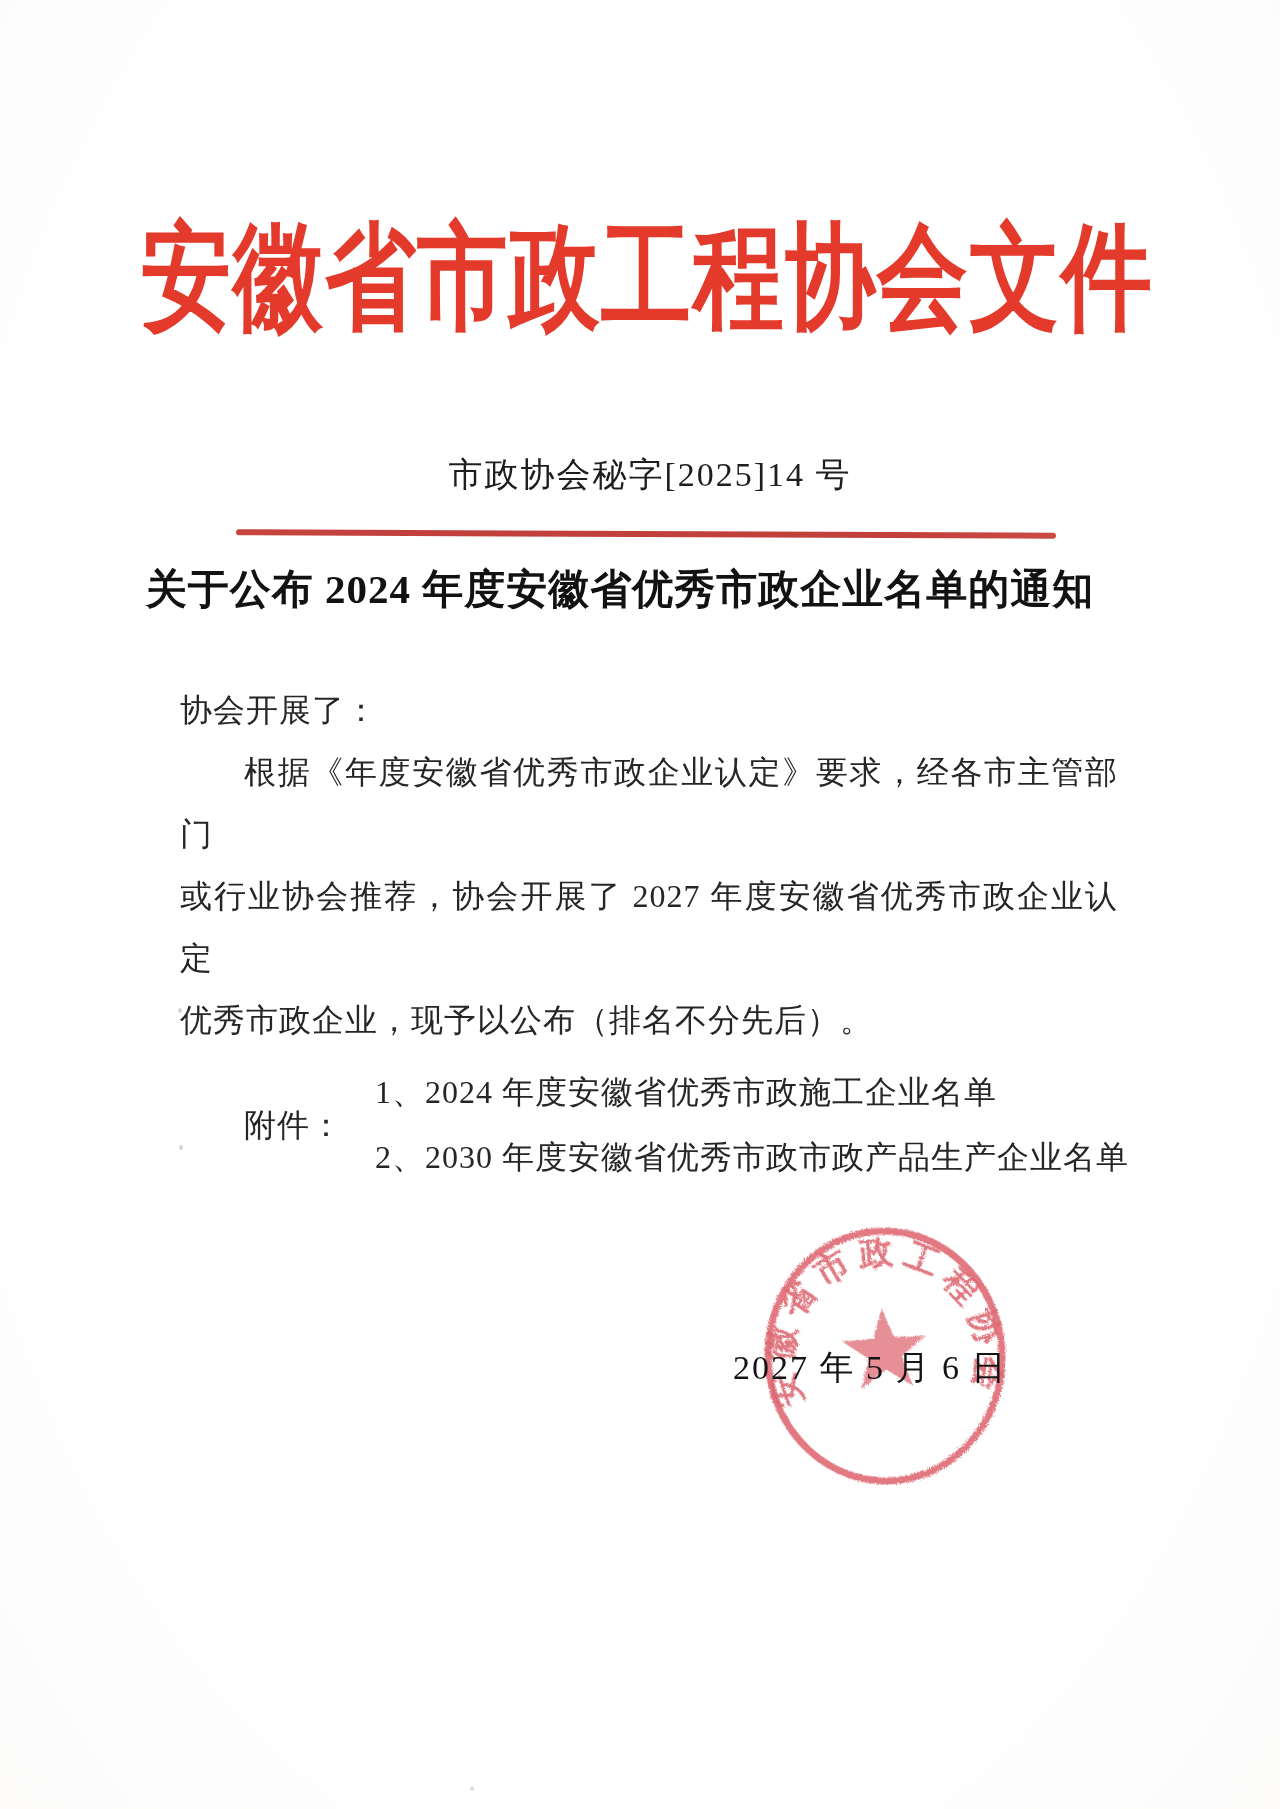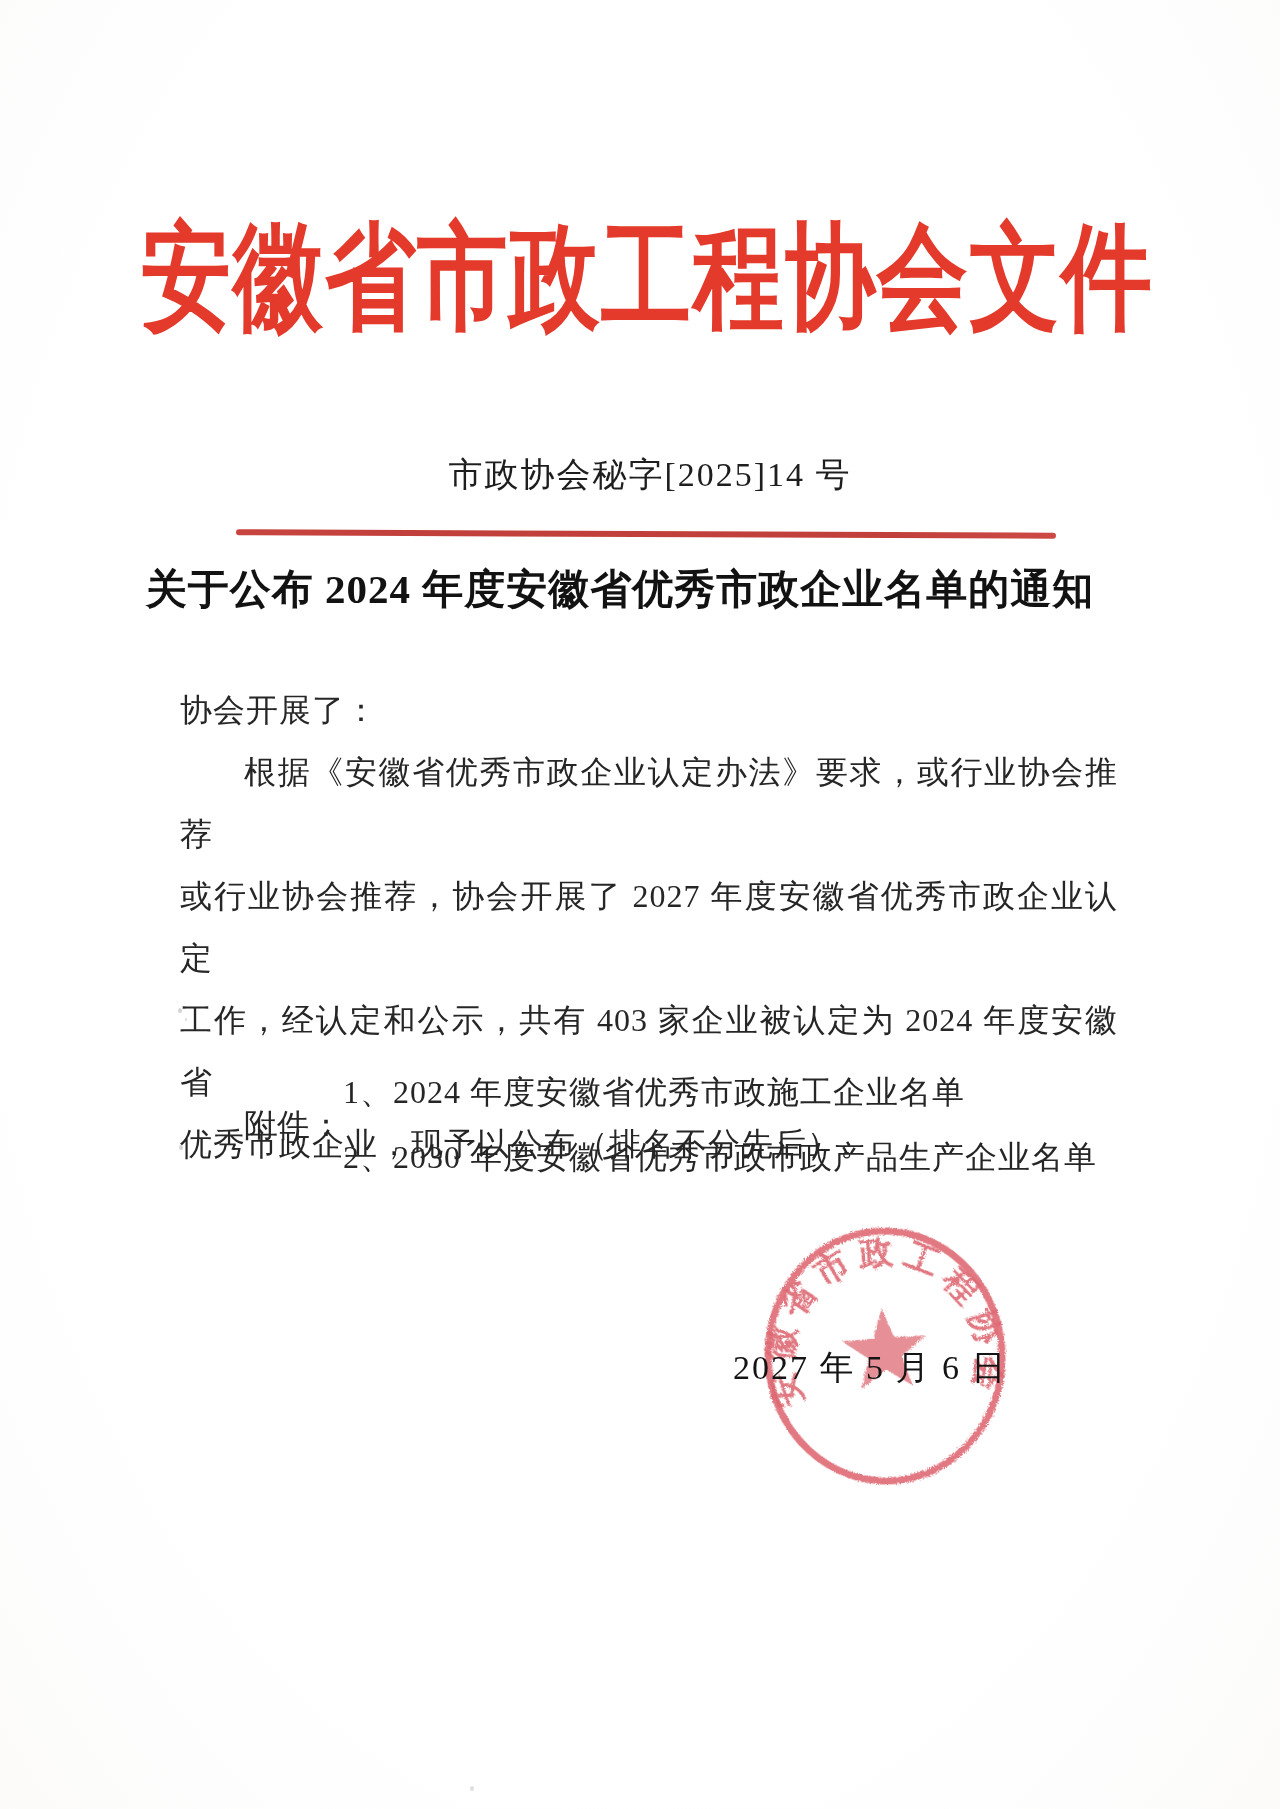--- a/index.html
+++ b/index.html
@@ -79,21 +79,21 @@
     position:absolute;
     top:1060px;left:244px;
     font-size:32px;
     color:#262626;
     letter-spacing:1px;
     display:flex;
     align-items:center;
   }
   .attach-label{line-height:65px;white-space:nowrap;}
   .attach-items{display:flex;flex-direction:column;}
-  .attach-item{line-height:65px;white-space:nowrap;}
+  .attach-item{line-height:65px;white-space:nowrap;margin-left:32px;}
   .seal{
     position:absolute;
     top:1216px;left:745px;
     width:280px;height:280px;
     transform:rotate(-4deg);
     opacity:0.88;
   }
   .date-line{
     position:absolute;
     top:1345px;left:733px;
@@ -122,23 +122,22 @@
   <h1 class="header-title">安徽省市政工程协会文件</h1>
 
   <div class="doc-number">市政协会秘字[2025]14 号</div>
 
   <div class="red-rule"></div>
 
   <div class="notice-title">关于公布 2024 年度安徽省优秀市政企业名单的通知</div>
 
   <div class="body-block">
     <div class="body-line">协会开展了：</div>
-    <div class="para-line fill indent">根据《安徽省优秀市政企业认定办法》要求，或行业协会推荐</div>
+    <div class="para-line fill indent">根据《年度安徽省优秀市政企业认定》要求，经各市主管部门</div>
     <div class="para-line fill">或行业协会推荐，协会开展了 2027 年度安徽省优秀市政企业认定</div>
-    <div class="para-line fill">工作，经认定和公示，共有 403 家企业被认定为 2024 年度安徽省</div>
     <div class="para-line">优秀市政企业，现予以公布（排名不分先后）。</div>
   </div>
 
   <div class="attachments">
     <div class="attach-label">附件：</div>
     <div class="attach-items">
       <div class="attach-item">1、2024 年度安徽省优秀市政施工企业名单</div>
       <div class="attach-item">2、2030 年度安徽省优秀市政市政产品生产企业名单</div>
     </div>
   </div>

